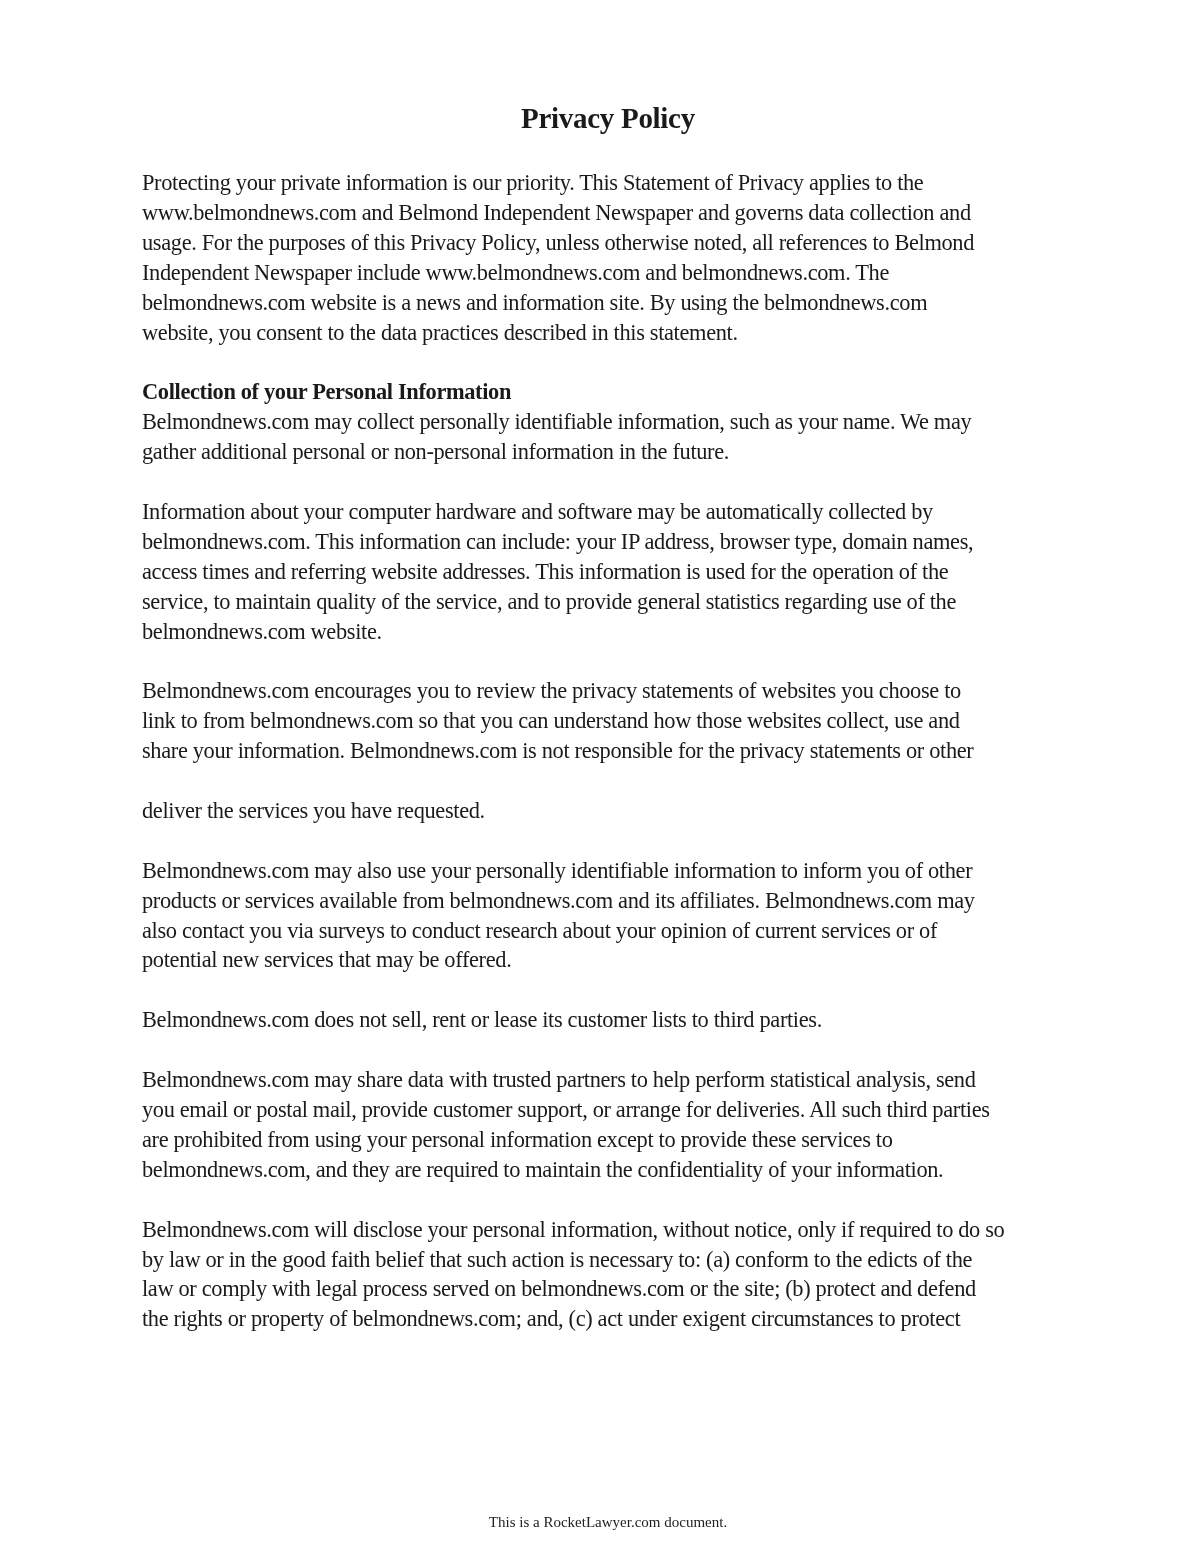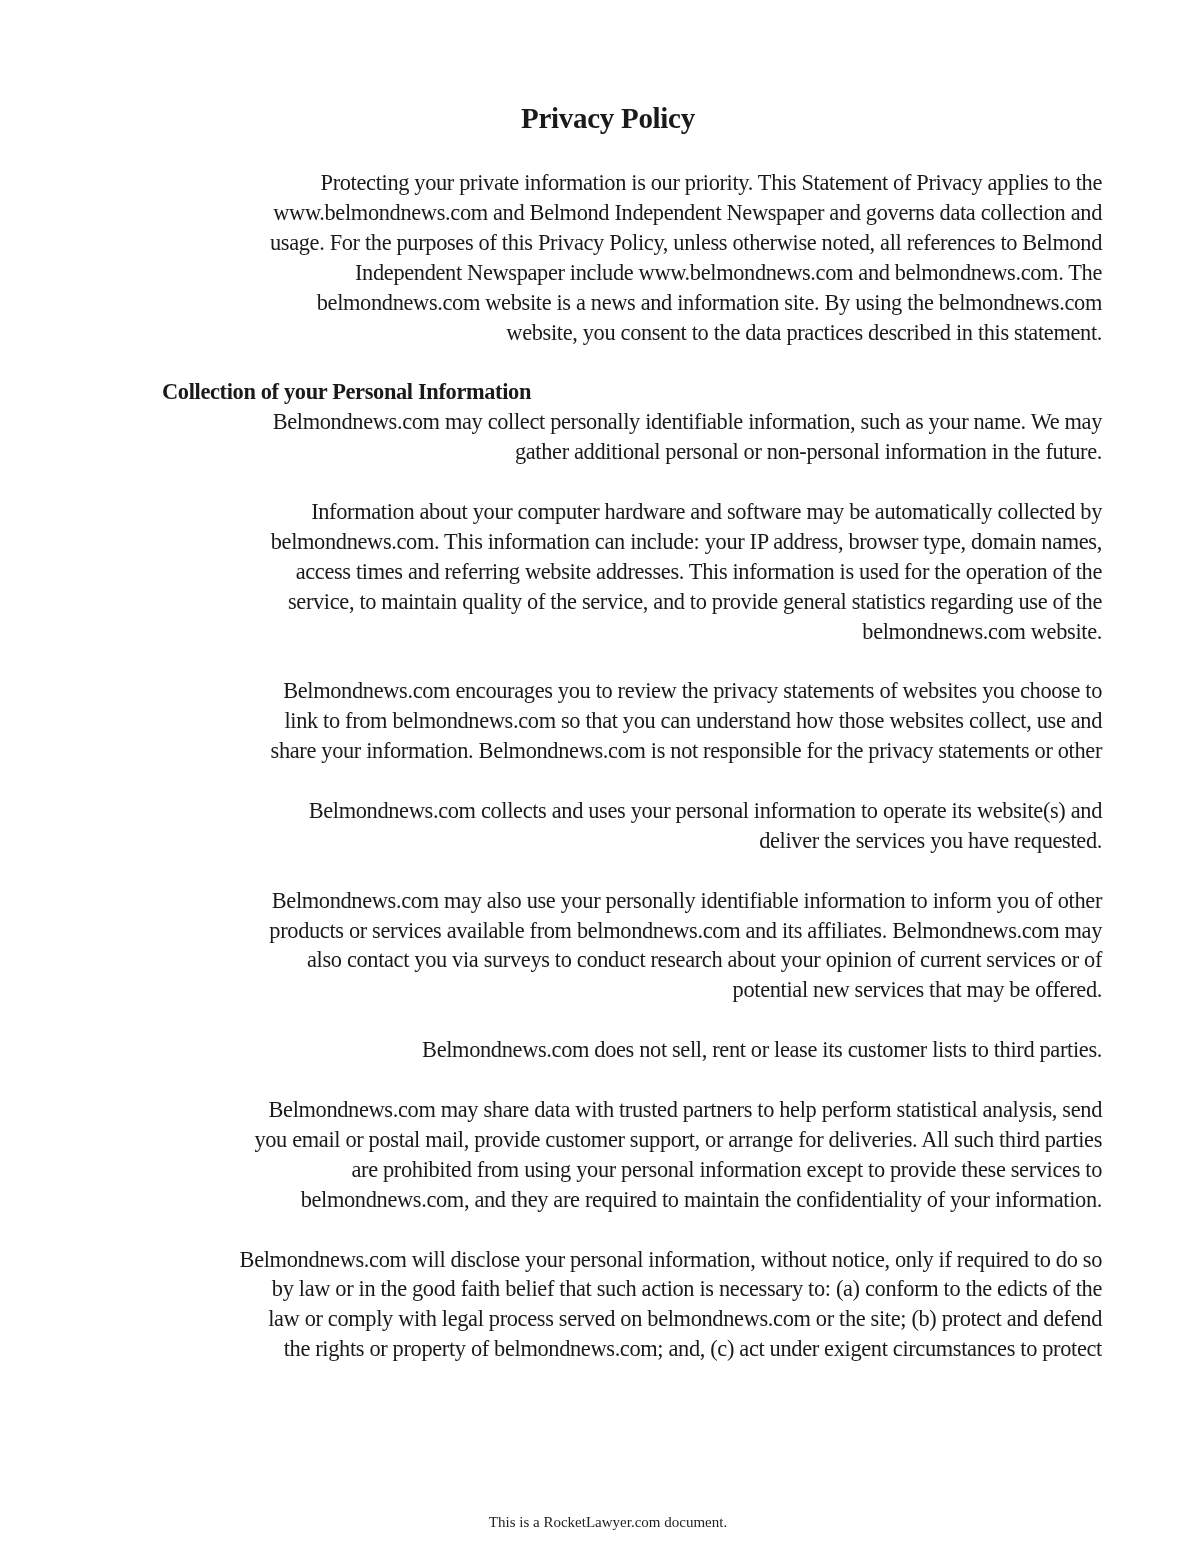--- a/index.html
+++ b/index.html
@@ -38,30 +38,28 @@
       left: 134px;
       top: 168px;
       width: 960px;
       font-size: 22.4px;
       line-height: 29.9px;
       letter-spacing: -0.35px;
     }
     .line {
       display: block;
       white-space: nowrap;
-      text-align: right;
     }
     .para {
       margin: 0 0 29.9px 0;
     }
     .heading {
       font-weight: bold;
       display: block;
       white-space: nowrap;
-      margin-left: 20px;
     }
     .footer {
       position: absolute;
       left: 0;
       width: 1200px;
       top: 1512px;
       text-align: center;
       font-size: 15px;
       line-height: 20px;
       color: #222;
@@ -99,21 +97,20 @@
       </div>
       <div class="para">
         <span class="line">Belmondnews.com encourages you to review the privacy statements of websites you choose to</span>
         <span class="line">link to from belmondnews.com so that you can understand how those websites collect, use and</span>
         <span class="line">share your information. Belmondnews.com is not responsible for the privacy statements or other</span>
       </div>
     </div>
 
     <div>
       <div class="para">
-        <span class="line">Belmondnews.com collects and uses your personal information to operate its website(s) and</span>
         <span class="line">deliver the services you have requested.</span>
       </div>
       <div class="para">
         <span class="line">Belmondnews.com may also use your personally identifiable information to inform you of other</span>
         <span class="line">products or services available from belmondnews.com and its affiliates. Belmondnews.com may</span>
         <span class="line">also contact you via surveys to conduct research about your opinion of current services or of</span>
         <span class="line">potential new services that may be offered.</span>
       </div>
       <div class="para">
         <span class="line">Belmondnews.com does not sell, rent or lease its customer lists to third parties.</span>

